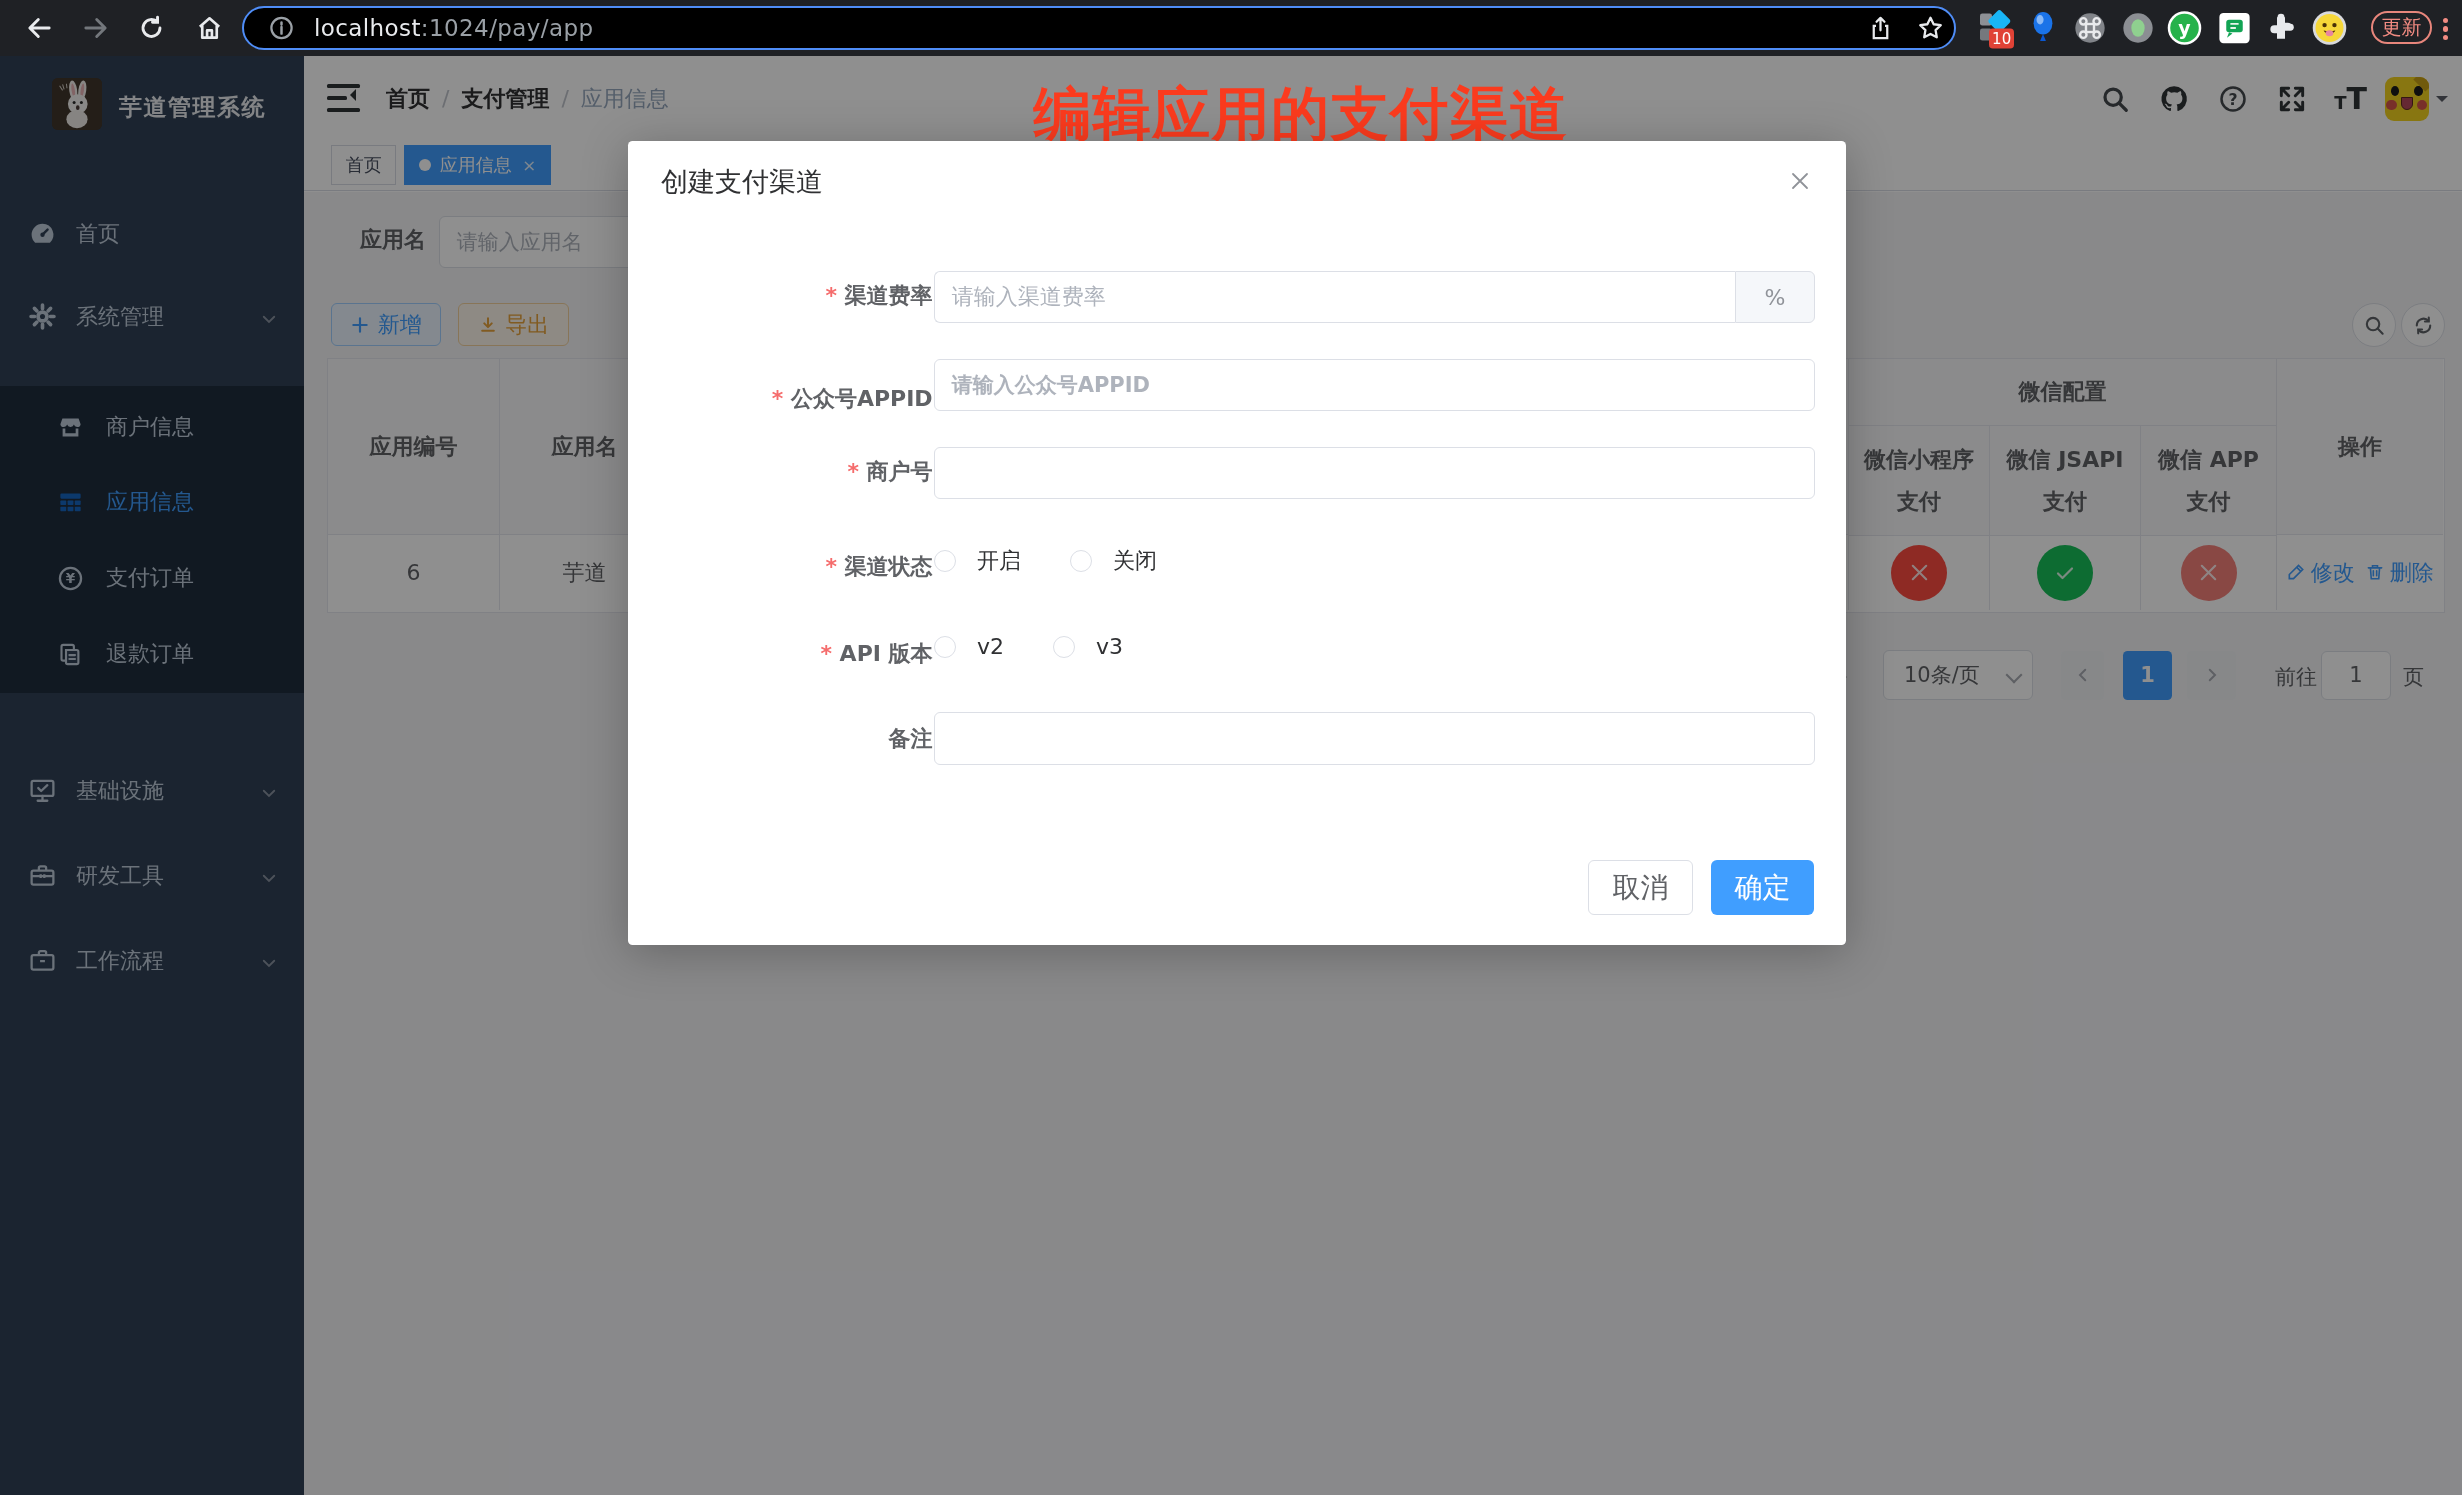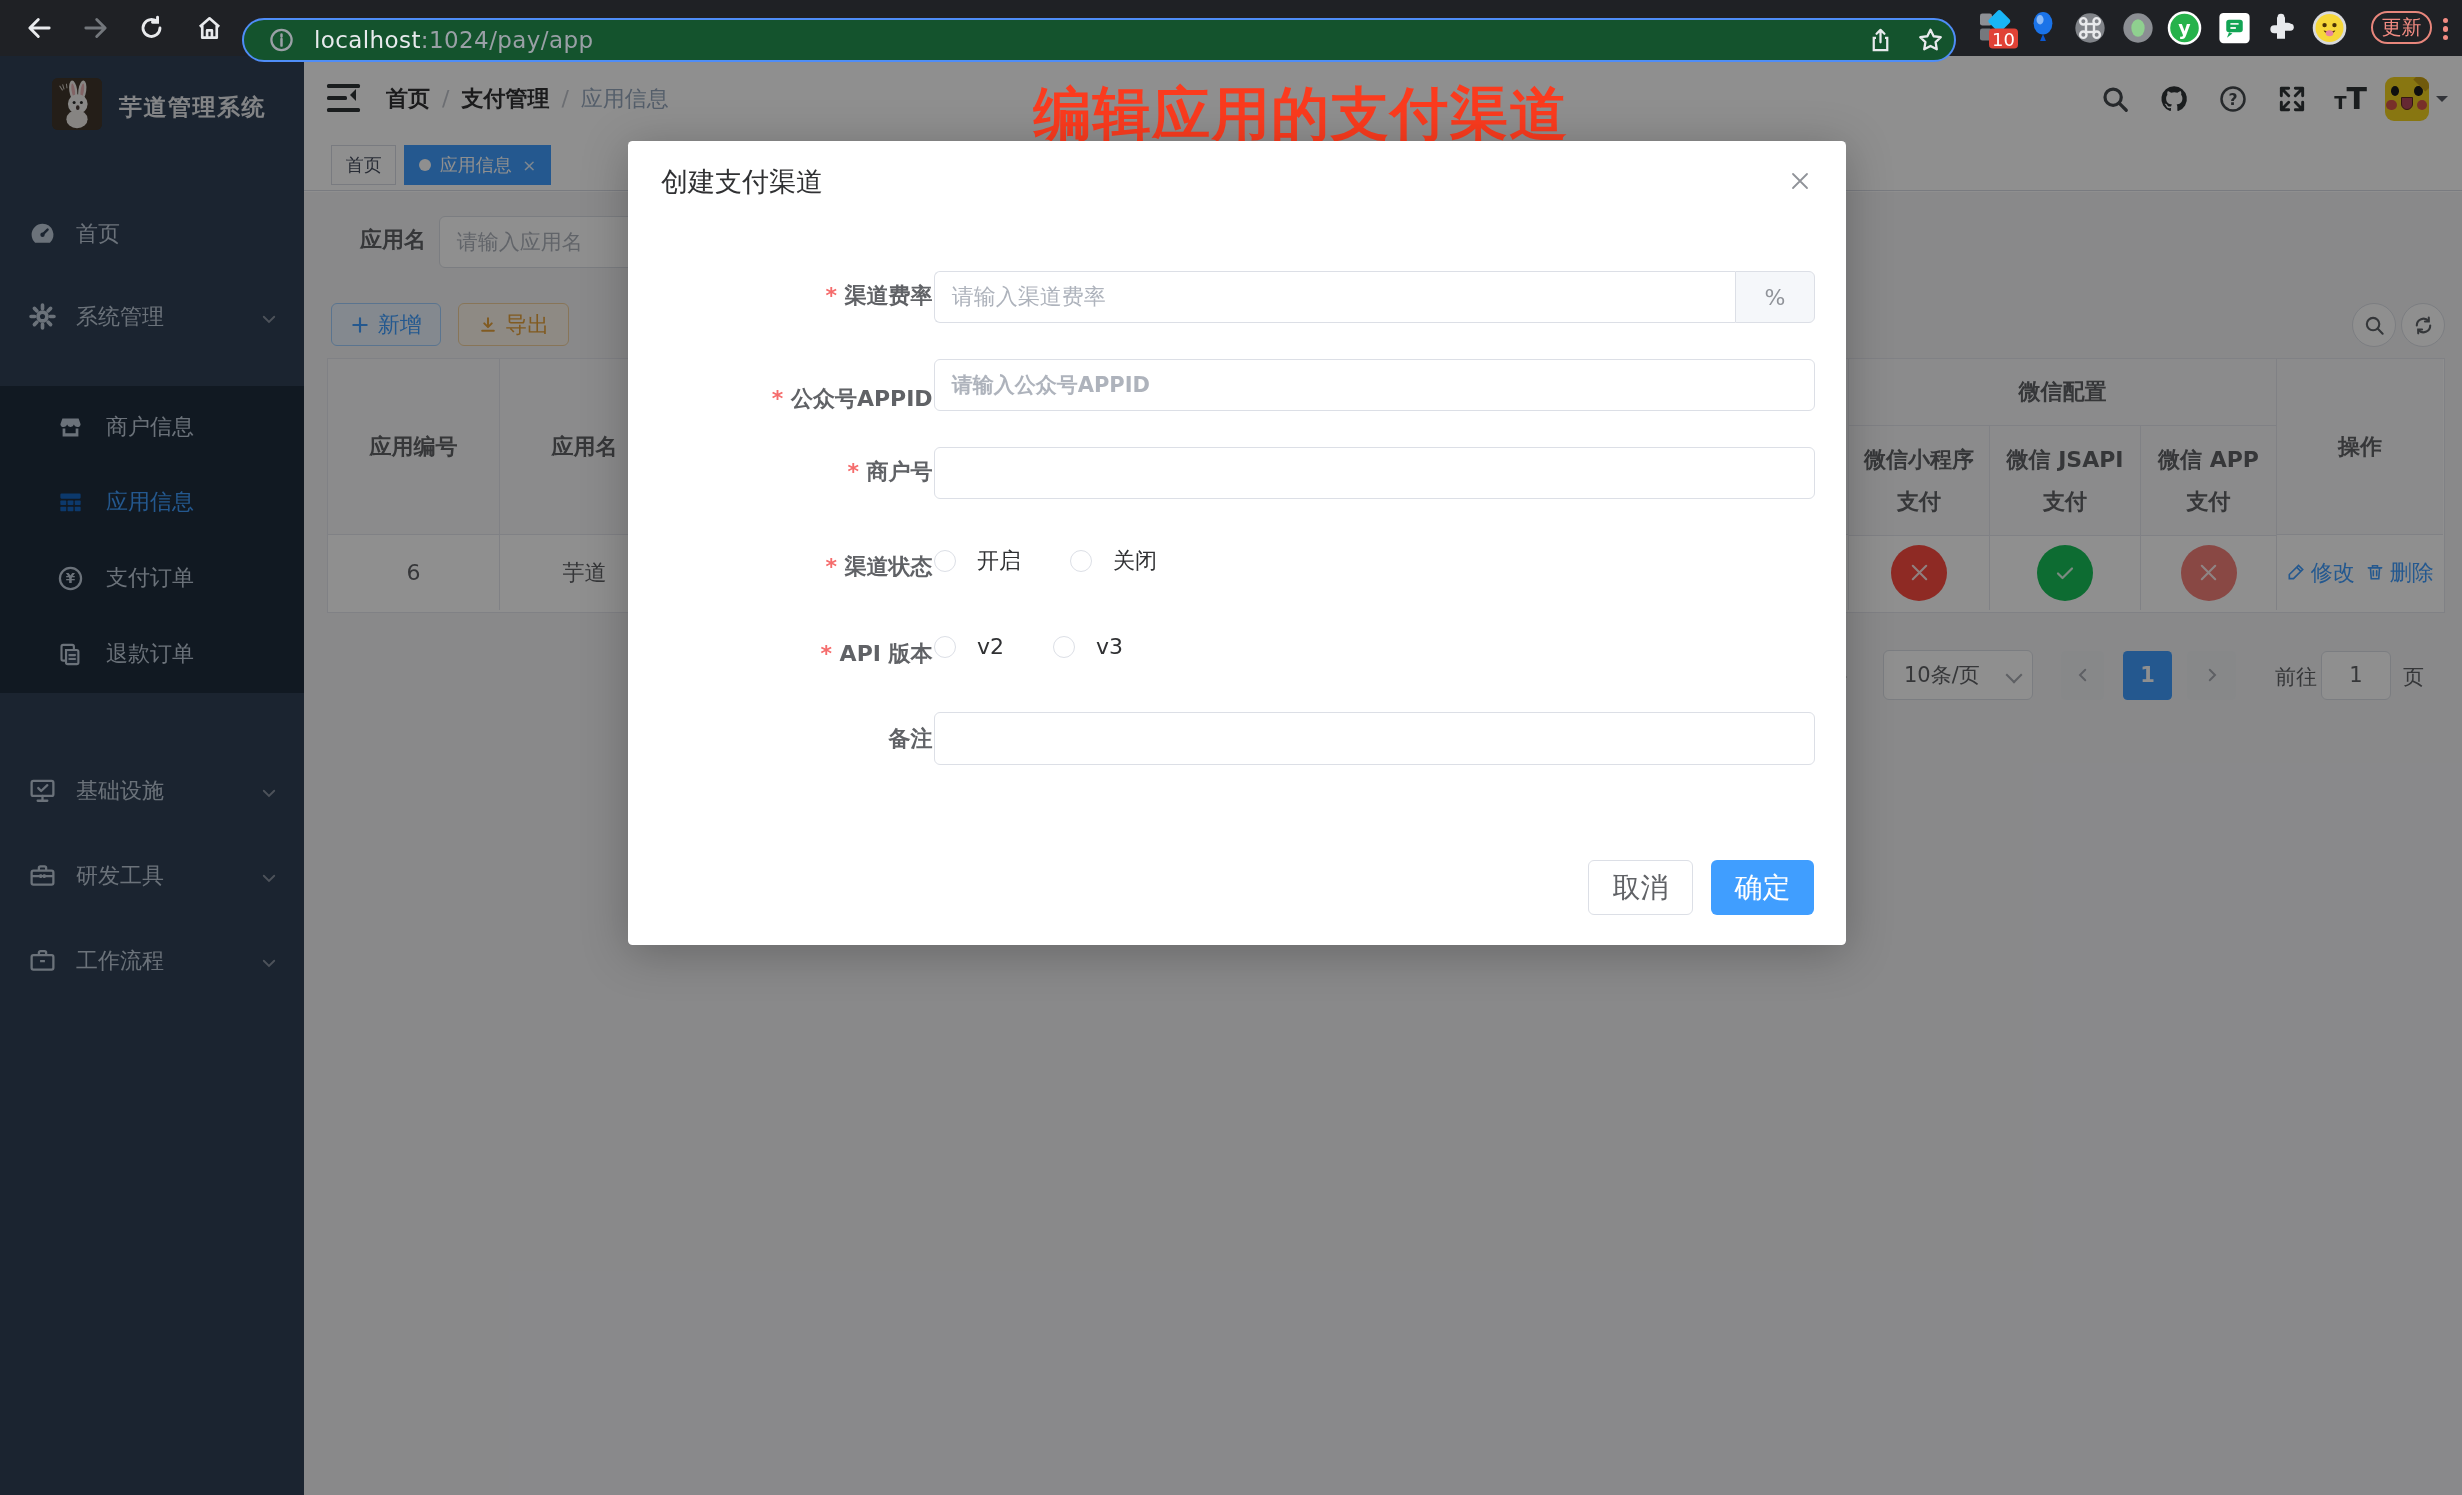--- a/index.html
+++ b/index.html
@@ -3,27 +3,27 @@
 <meta charset="utf-8">
 <style>
   * { margin:0; padding:0; box-sizing:border-box; }
   html,body { width:2462px; height:1495px; background:#000; }
   body { font-family:"DejaVu Sans","Liberation Sans",sans-serif; }
   .screen { position:absolute; left:0; top:0; width:2462px; height:1495px; overflow:hidden; background:#fff; }
 
   
   .browser-bar { position:absolute; left:0; top:0; width:2462px; height:56px; background:#1f2125; z-index:40; }
   .bicon { position:absolute; top:50%; transform:translateY(-50%); display:flex; align-items:center; justify-content:center; cursor:pointer; }
-  .url-pill { position:absolute; left:242px; top:18px; width:1714px; height:44px; background:#14532d; border:2.3px solid #4f8df7; border-radius:23px; display:flex; align-items:center; }
+  .url-pill { position:absolute; left:242px; top:6px; width:1714px; height:44px; background:#000000; border:2.3px solid #4f8df7; border-radius:23px; display:flex; align-items:center; }
   .url-text { font-size:23px; color:#e8eaed; margin-left:70px; letter-spacing:0.4px; }
   .url-text .dim { color:#9aa0a6; }
   .update-chip { position:absolute; left:2371px; top:11.4px; width:61px; height:33px; border:2.3px solid #e8867c; border-radius:16.7px; color:#f28b82; font-size:20px; display:flex; align-items:center; justify-content:center; cursor:pointer; }
   .kebab { position:absolute; left:2443px; top:15px; width:4.6px; cursor:pointer; }
   .kebab i { display:block; width:5.3px; height:5.3px; border-radius:50%; background:#f28b82; margin:3px 0; }
-  .ext-badge { position:absolute; left:10.6px; top:18px; min-width:24px; height:20px; background:#e04236; border-radius:3.8px; color:#fff; font-size:18px; display:flex; align-items:center; justify-content:center; padding:1px 3px; }
+  .ext-badge { position:absolute; left:10.6px; top:18px; min-width:24px; height:20px; background:#e04236; border-radius:3.8px; color:#fff; font-size:15px; display:flex; align-items:center; justify-content:center; padding:1px 3px; }
 
   
   .sidebar { position:absolute; left:0; top:56px; width:304px; height:1439px; background:#304156; z-index:1; }
   .logo-row { position:absolute; left:0; top:11.4px; width:304px; height:91px; }
   .logo-img { position:absolute; left:52px; top:10.6px; width:50px; height:52px; border-radius:6px; background:#41362b; overflow:hidden; }
   .logo-title { position:absolute; left:119px; top:25px; font-size:23px; font-weight:600; color:#e9ecef; letter-spacing:1.5px; }
   .menu-item { position:absolute; left:0; width:304px; height:79px; display:flex; align-items:center; cursor:pointer; color:#bfcbd9; font-size:22px; }
   .menu-item .mi-icon { position:absolute; left:27px; width:30px; height:30px; display:flex; align-items:center; justify-content:center; }
   .menu-item .mi-label { position:absolute; left:76px; white-space:nowrap; }
   .menu-item .mi-caret { position:absolute; right:26px; width:18px; height:18px; }

